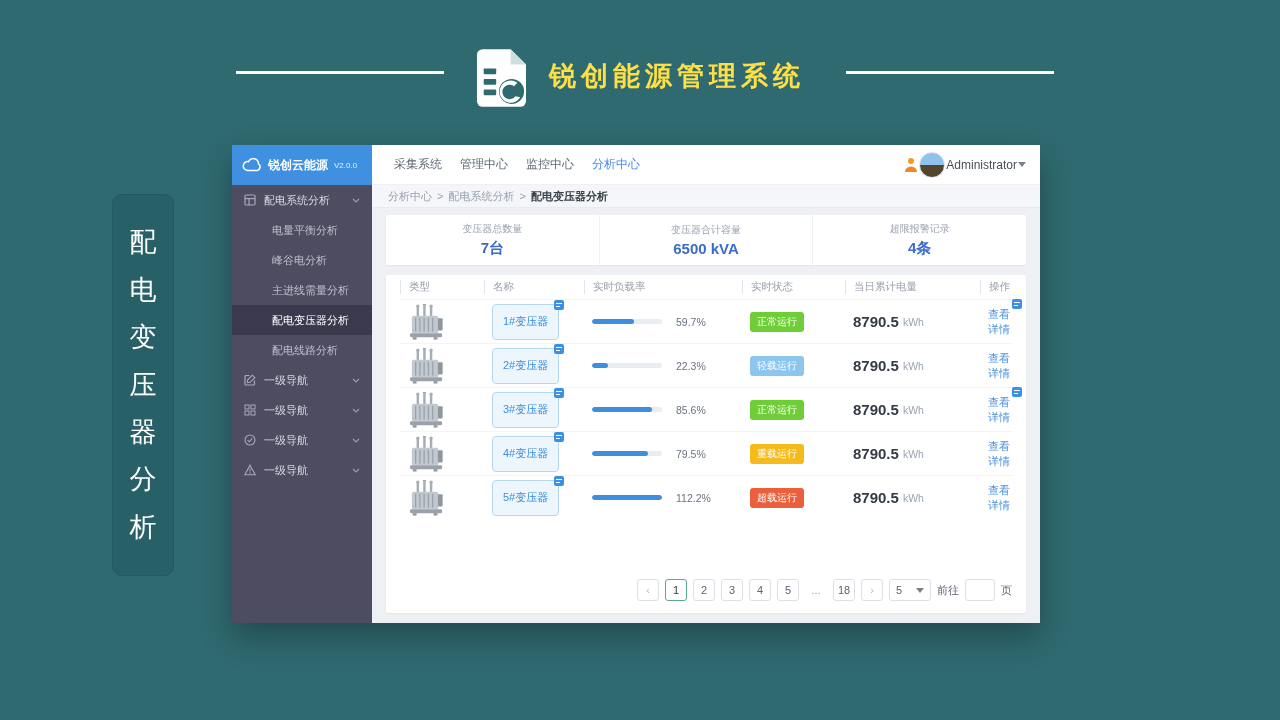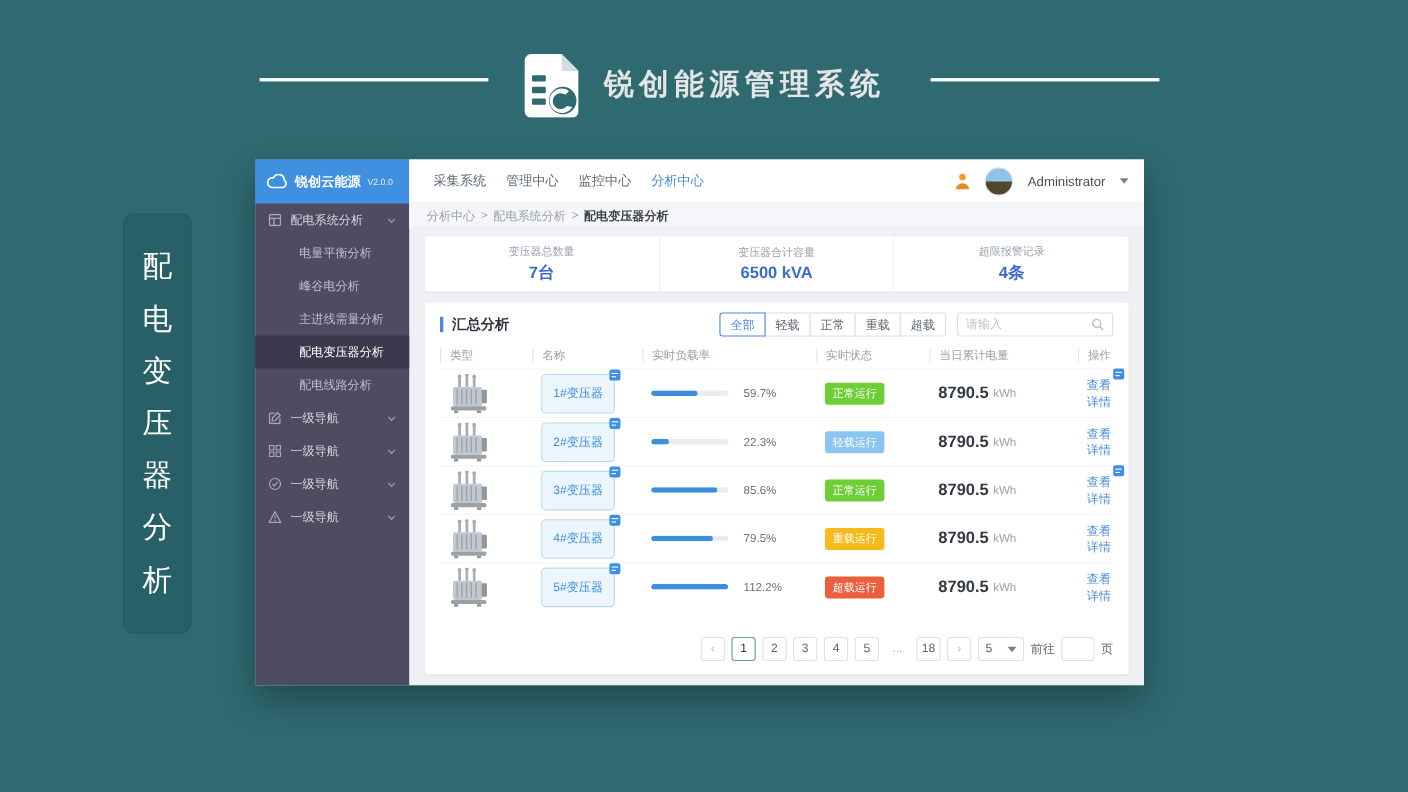--- a/index.html
+++ b/index.html
@@ -4,21 +4,21 @@
 <style>
   * { margin:0; padding:0; box-sizing:border-box; }
   body { width:1280px; height:720px; overflow:hidden; font-family:"Liberation Sans","DejaVu Sans",sans-serif; }
   .page { position:relative; width:1280px; height:720px; background:#2f6a70; }
 
   
   .banner-line { position:absolute; top:71px; height:3px; background:#ffffff; width:208px; }
   .banner-line.left { left:236px; }
   .banner-line.right { left:846px; }
   .logo-icon { position:absolute; left:476px; top:49px; }
-  .app-title { position:absolute; left:549px; top:60px; font-size:27px; line-height:32px; color:#e5e5e5; font-weight:bold; letter-spacing:5px; white-space:nowrap; }
+  .app-title { position:absolute; left:549px; top:60px; font-size:27px; line-height:32px; color:#fde047; font-weight:bold; letter-spacing:5px; white-space:nowrap; }
 
   
   .side-label { position:absolute; left:112px; top:194px; width:62px; height:382px; background:#276067; border:1px solid #215archived;
     border:1px solid #215a61; border-radius:10px; display:flex; flex-direction:column; align-items:center; justify-content:space-evenly; padding:14px 0; }
   .side-label span { color:#fff; font-size:27px; line-height:1; }
 
   
   .window { position:absolute; left:232px; top:145px; width:808px; height:478px; background:#eef0f4; box-shadow:0 14px 30px rgba(0,0,0,.30); display:flex; }
 
   
@@ -31,21 +31,21 @@
   .menu-item.group { color:#d8d8e4; }
   .menu-item.sub { padding-left:40px; }
   .menu-item.active { background:#3a394e; color:#ffffff; }
   .menu-item .chev { margin-left:auto; }
 
   
   .main { flex:1; display:flex; flex-direction:column; min-width:0; }
   .topnav { height:40px; flex:0 0 40px; background:#fff; border-bottom:1px solid #eef0f2; display:flex; align-items:center; gap:18px; padding:0 14px 0 22px; }
   .nav-item { font-size:12px; color:#5f6975; cursor:pointer; }
   .nav-item.active { color:#4a86e8; }
-  .topnav-right { margin-left:auto; display:flex; align-items:center; gap:13px; }
+  .topnav-right { margin-left:auto; display:flex; align-items:center; gap:1px; }
   .avatar { width:26px; height:26px; border-radius:50%; border:1px solid #dfe3e8; background:linear-gradient(#8fc3ec 48%, #54452f 52%); }
   .username { font-size:12px; color:#4a5056; }
   .caret-down { width:0; height:0; border-left:4px solid transparent; border-right:4px solid transparent; border-top:5px solid #7a8088; }
 
   .breadcrumb { height:23px; flex:0 0 23px; background:#f4f6f9; border-bottom:1px solid #e8ebef; display:flex; align-items:center; gap:5px; padding:0 16px; font-size:11px; color:#99a1ad; }
   .crumb.current { color:#3c424a; font-weight:bold; }
 
   .content { flex:1; padding:7px 14px 10px; display:flex; flex-direction:column; }
 
   
@@ -277,39 +277,20 @@
             <span class="stat-label">变压器合计容量</span>
             <span class="stat-value">6500 kVA</span>
           </div>
           <div class="stat">
             <span class="stat-label">超限报警记录</span>
             <span class="stat-value">4条</span>
           </div>
         </div>
 
         <div class="card">
-          <div class="card-head">
-            <span class="card-title">汇总分析</span>
-            <div class="head-right">
-              <div class="btn-group">
-                <button class="fbtn active">全部</button>
-                <button class="fbtn">轻载</button>
-                <button class="fbtn">正常</button>
-                <button class="fbtn">重载</button>
-                <button class="fbtn">超载</button>
-              </div>
-              <div class="search">
-                <input placeholder="请输入" style="">
-                <svg width="12" height="12" viewBox="0 0 12 12">
-                    <circle cx="5" cy="5" r="3.6" fill="none" stroke="#b8bec6" stroke-width="1.2"></circle>
-                    <line x1="7.8" y1="7.8" x2="11" y2="11" stroke="#b8bec6" stroke-width="1.2"></line>
-                  </svg>
-              </div>
-            </div>
-          </div>
 
           <div class="table">
             <div class="thead">
               <span class="th c1">类型</span>
               <span class="th c2">名称</span>
               <span class="th c3">实时负载率</span>
               <span class="th c4">实时状态</span>
               <span class="th c5">当日累计电量</span>
               <span class="th c6">操作</span>
             </div>

